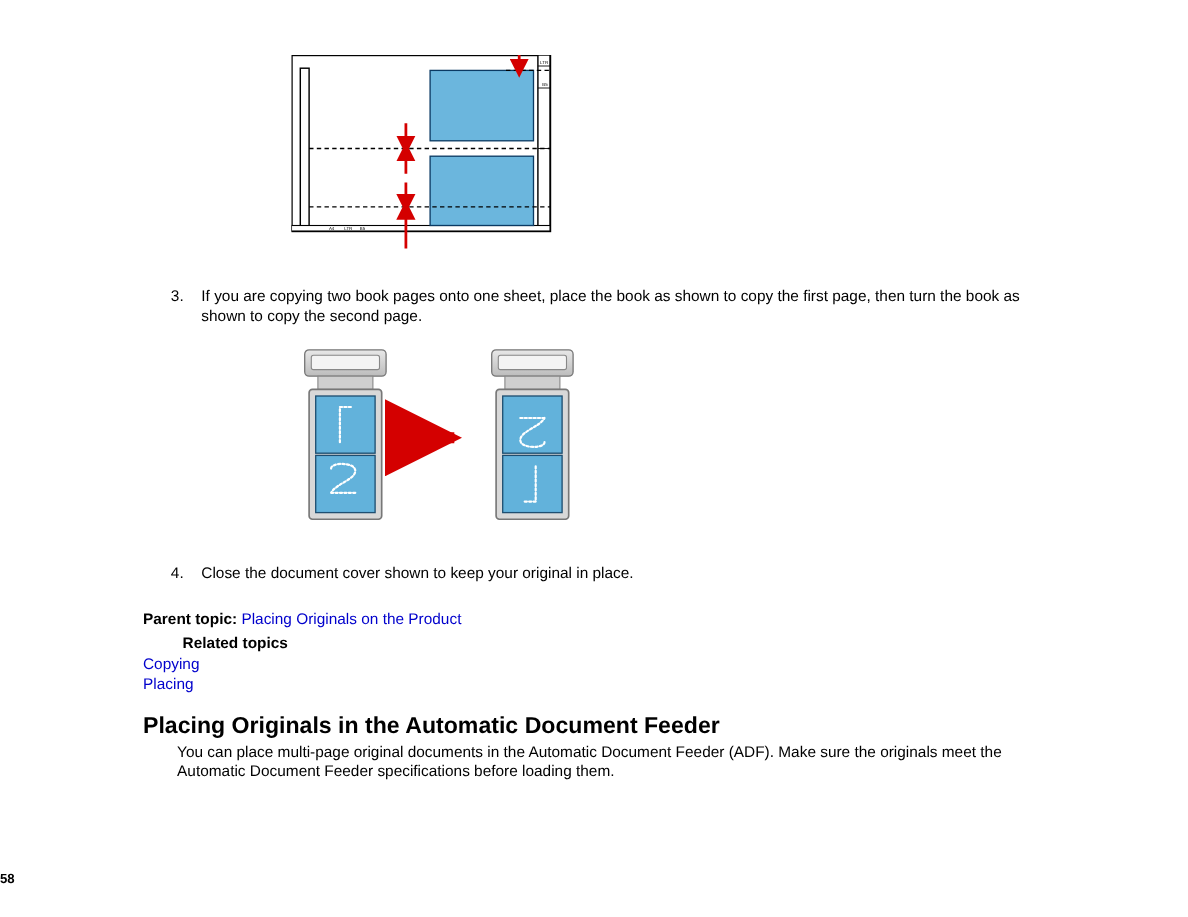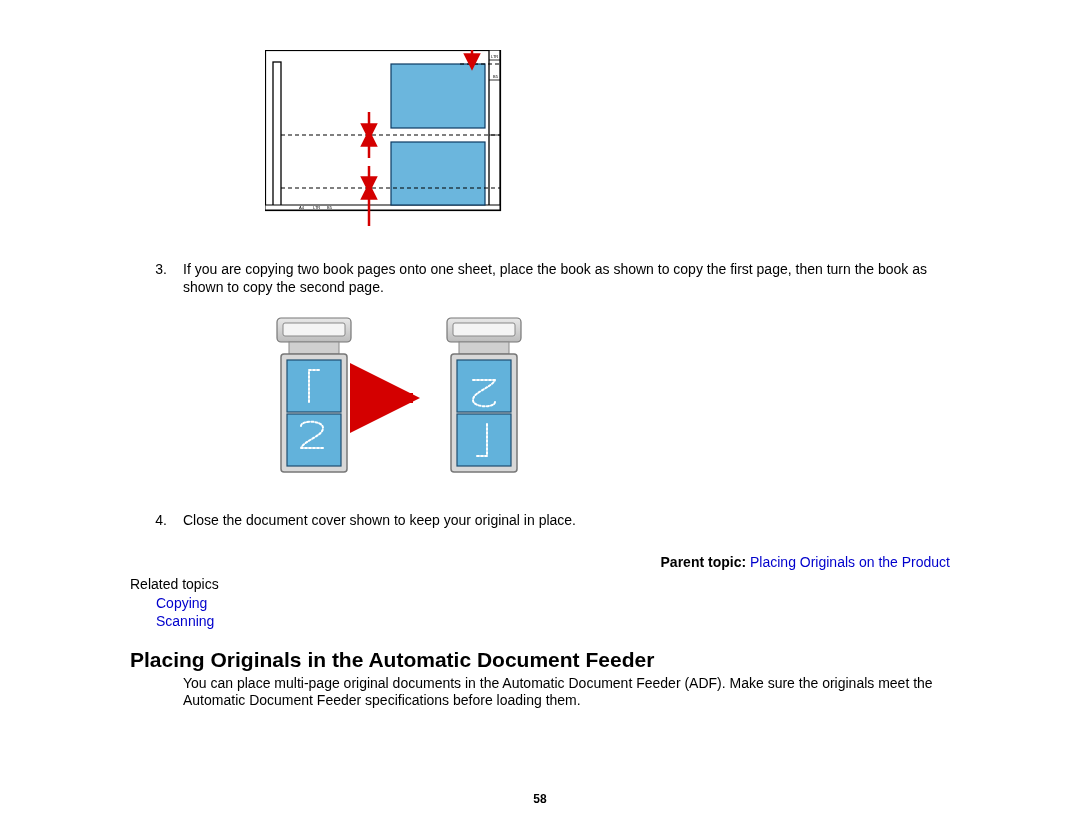--- a/index.html
+++ b/index.html
@@ -36,49 +36,47 @@
     line-height: 1.25;
   }
   .figure2 {
     margin-left: 135px;
     margin-top: 20px;
     margin-bottom: 28px;
   }
   .parent-topic {
     margin-top: 24px;
     margin-bottom: 6px;
-    text-align: right;
   }
   .bold { font-weight: bold; }
   .link { color: #0000cc; }
   .related-heading {
-    font-weight: normal;
+    font-weight: bold;
     margin-bottom: 2px;
+    margin-left: 36px;
   }
   .related-list {
     margin-bottom: 16px;
   }
   .related-list div {
     line-height: 1.3;
-    margin-left: 26px;
   }
   h2.section-title {
     font-size: 21px;
     font-weight: bold;
     margin: 18px 0 3px 0;
   }
   .section-body {
-    margin-left: 53px;
+    margin-left: 31px;
     line-height: 1.25;
   }
   .page-num {
     position: absolute;
     left: 0; right: 0;
     bottom: 28px;
-    text-align: center;
     font-size: 12px;
     font-weight: bold;
   }
 </style>
 </head>
 <body>
 
 <div class="page">
 
   <div class="figure1">
@@ -189,21 +187,21 @@
 
   <div class="parent-topic">
     <span class="bold">Parent topic:</span>
     <span> </span>
     <span class="link">Placing Originals on the Product</span>
   </div>
 
   <div class="related-heading">Related topics</div>
   <div class="related-list">
     <div><span class="link">Copying</span></div>
-    <div><span class="link">Scanning</span></div>
+    <div><span class="link">Placing</span></div>
   </div>
 
   <h2 class="section-title">Placing Originals in the Automatic Document Feeder</h2>
   <div class="section-body">You can place multi-page original documents in the Automatic Document Feeder (ADF). Make sure the originals meet the Automatic Document Feeder specifications before loading them.</div>
 
 </div>
 
 <div class="page-num">58</div>
 
 </body></html>

